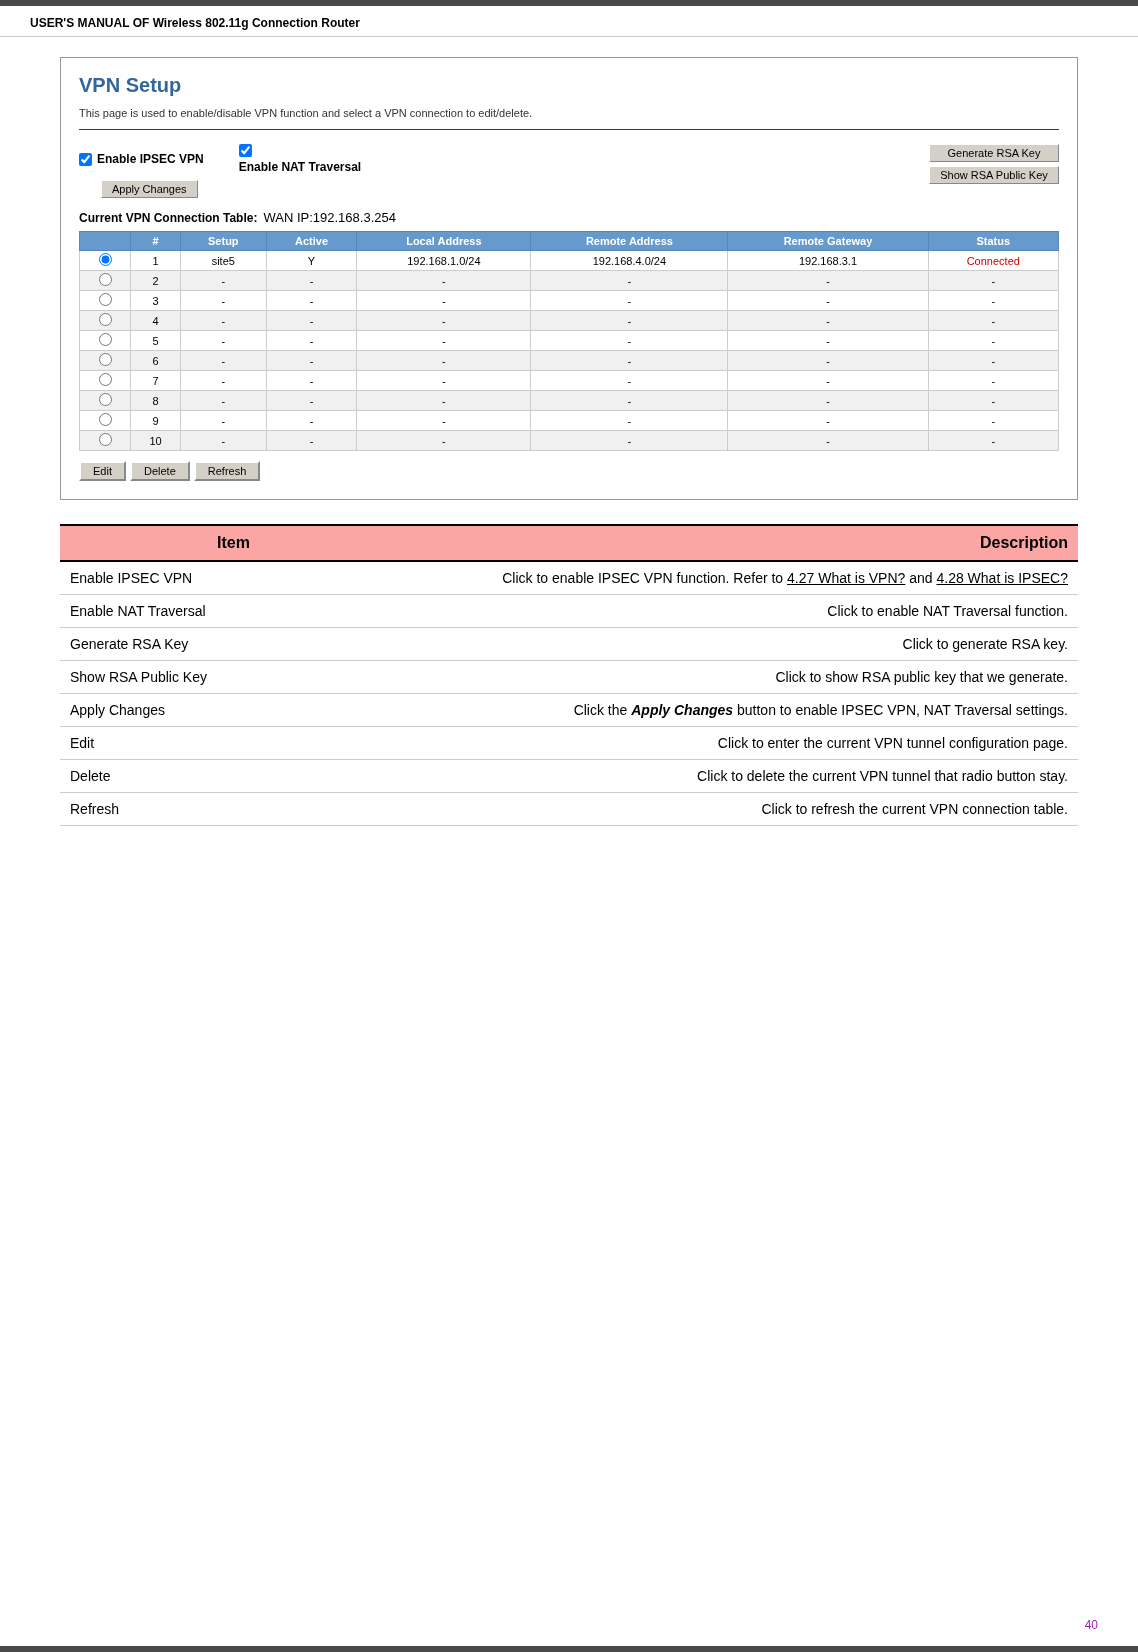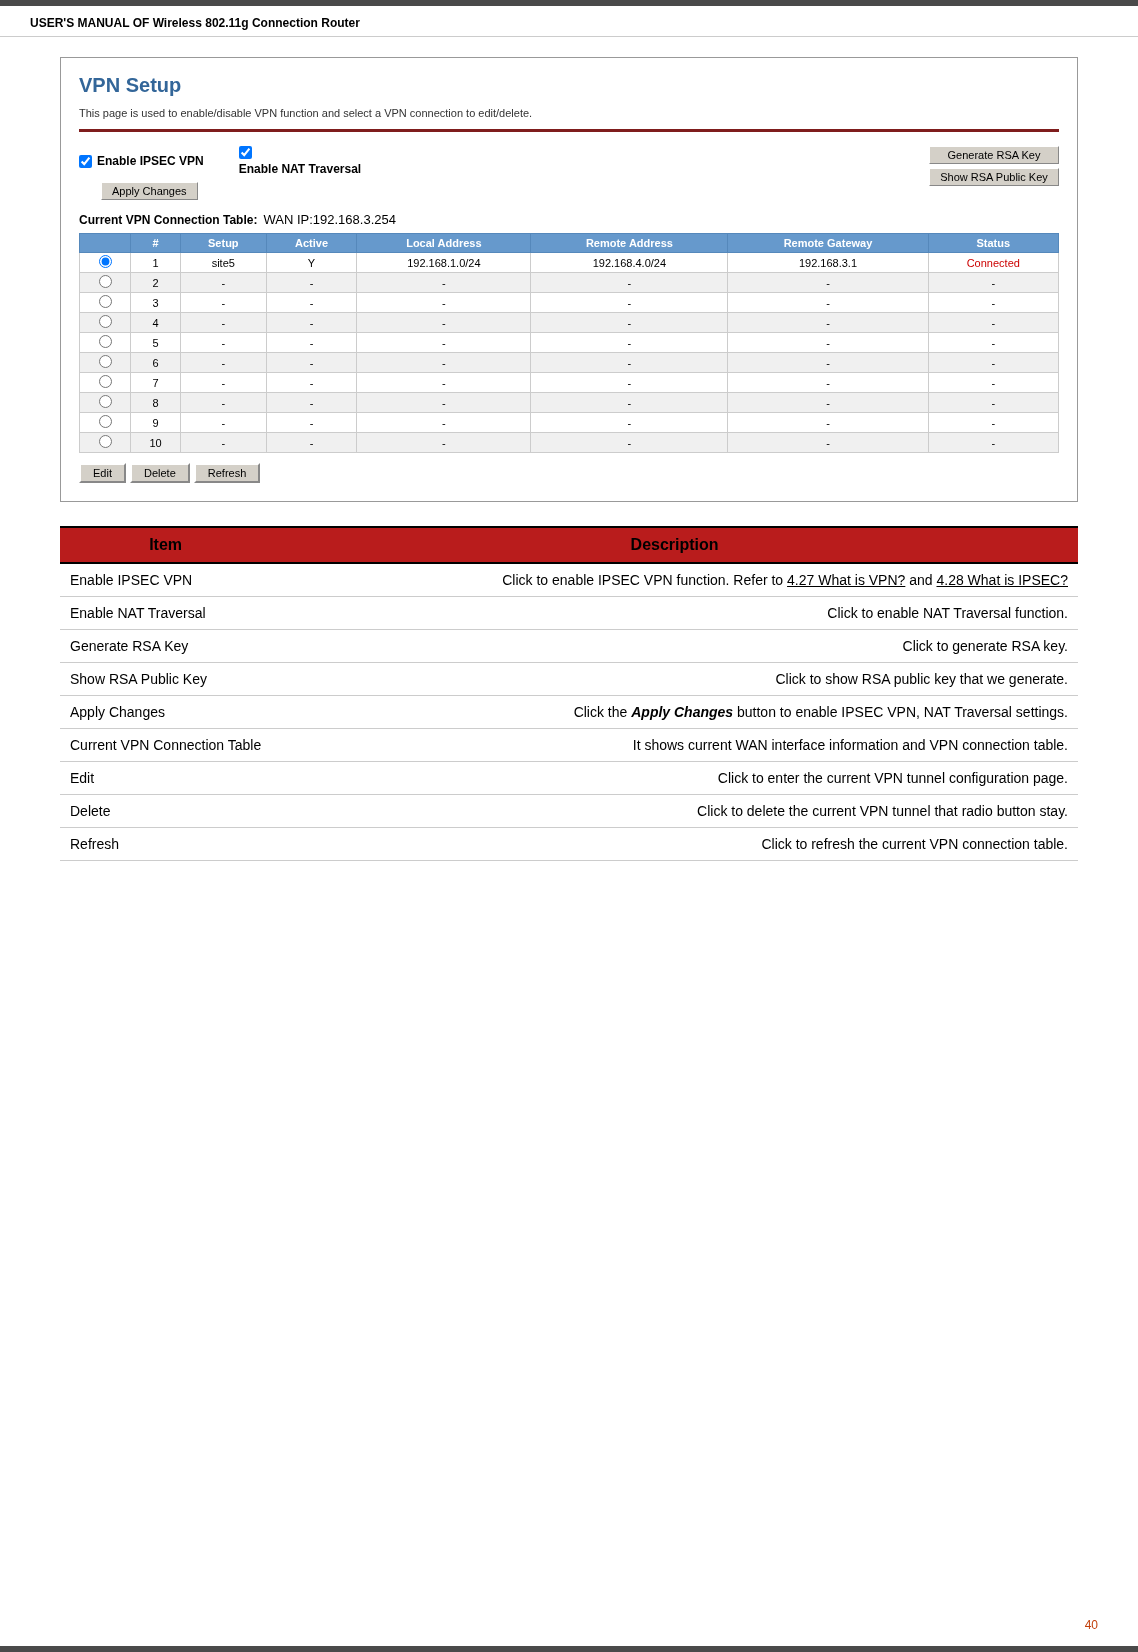--- a/index.html
+++ b/index.html
@@ -45,21 +45,21 @@
       font-weight: bold;
       color: #336699;
       margin-bottom: 10px;
       font-family: Arial, sans-serif;
     }
 
     .vpn-description {
       font-size: 11px;
       color: #333;
       margin-bottom: 14px;
-      border-bottom: 3px solid #7f1d1d;
+      border-bottom: 1px solid #7f1d1d;
       padding-bottom: 10px;
     }
 
     
     .controls-row {
       display: flex;
       align-items: flex-start;
       justify-content: space-between;
       margin-bottom: 12px;
     }
@@ -189,22 +189,22 @@
       border-collapse: collapse;
       font-size: 14px;
     }
 
     .desc-table th {
       font-size: 16px;
       font-weight: bold;
       padding: 8px 10px;
       border-top: 2px solid #000;
       border-bottom: 2px solid #000;
-      text-align: center;
-      background: #b91c1c;
+      text-align: right;
+      background: #fca5a5;
     }
 
     .desc-table td {
       padding: 8px 10px;
       border-bottom: 1px solid #ccc;
       vertical-align: top;
     }
 
     .desc-table td:first-child {
       white-space: nowrap;
@@ -225,21 +225,21 @@
       font-weight: bold;
       font-style: italic;
     }
 
     
     .page-footer {
       position: absolute;
       bottom: 20px;
       right: 40px;
       font-size: 12px;
-      color: #c2410c;
+      color: #a21caf;
     }
 
     .footer-bar {
       background: #4a4a4a;
       height: 6px;
       width: 100%;
       position: absolute;
       bottom: 0;
     }
   </style>
@@ -430,24 +430,20 @@
         </tr>
         <tr>
           <td>Show RSA Public Key</td>
           <td>Click to show RSA public key that we generate.</td>
         </tr>
         <tr>
           <td>Apply Changes</td>
           <td>Click the <span class="bold-italic">Apply Changes</span> button to enable IPSEC VPN, NAT Traversal settings.</td>
         </tr>
         <tr>
-          <td>Current VPN Connection Table</td>
-          <td>It shows current WAN interface information and VPN connection table.</td>
-        </tr>
-        <tr>
           <td>Edit</td>
           <td>Click to enter the current VPN tunnel configuration page.</td>
         </tr>
         <tr>
           <td>Delete</td>
           <td>Click to delete the current VPN tunnel that radio button stay.</td>
         </tr>
         <tr>
           <td>Refresh</td>
           <td>Click to refresh the current VPN connection table.</td>

